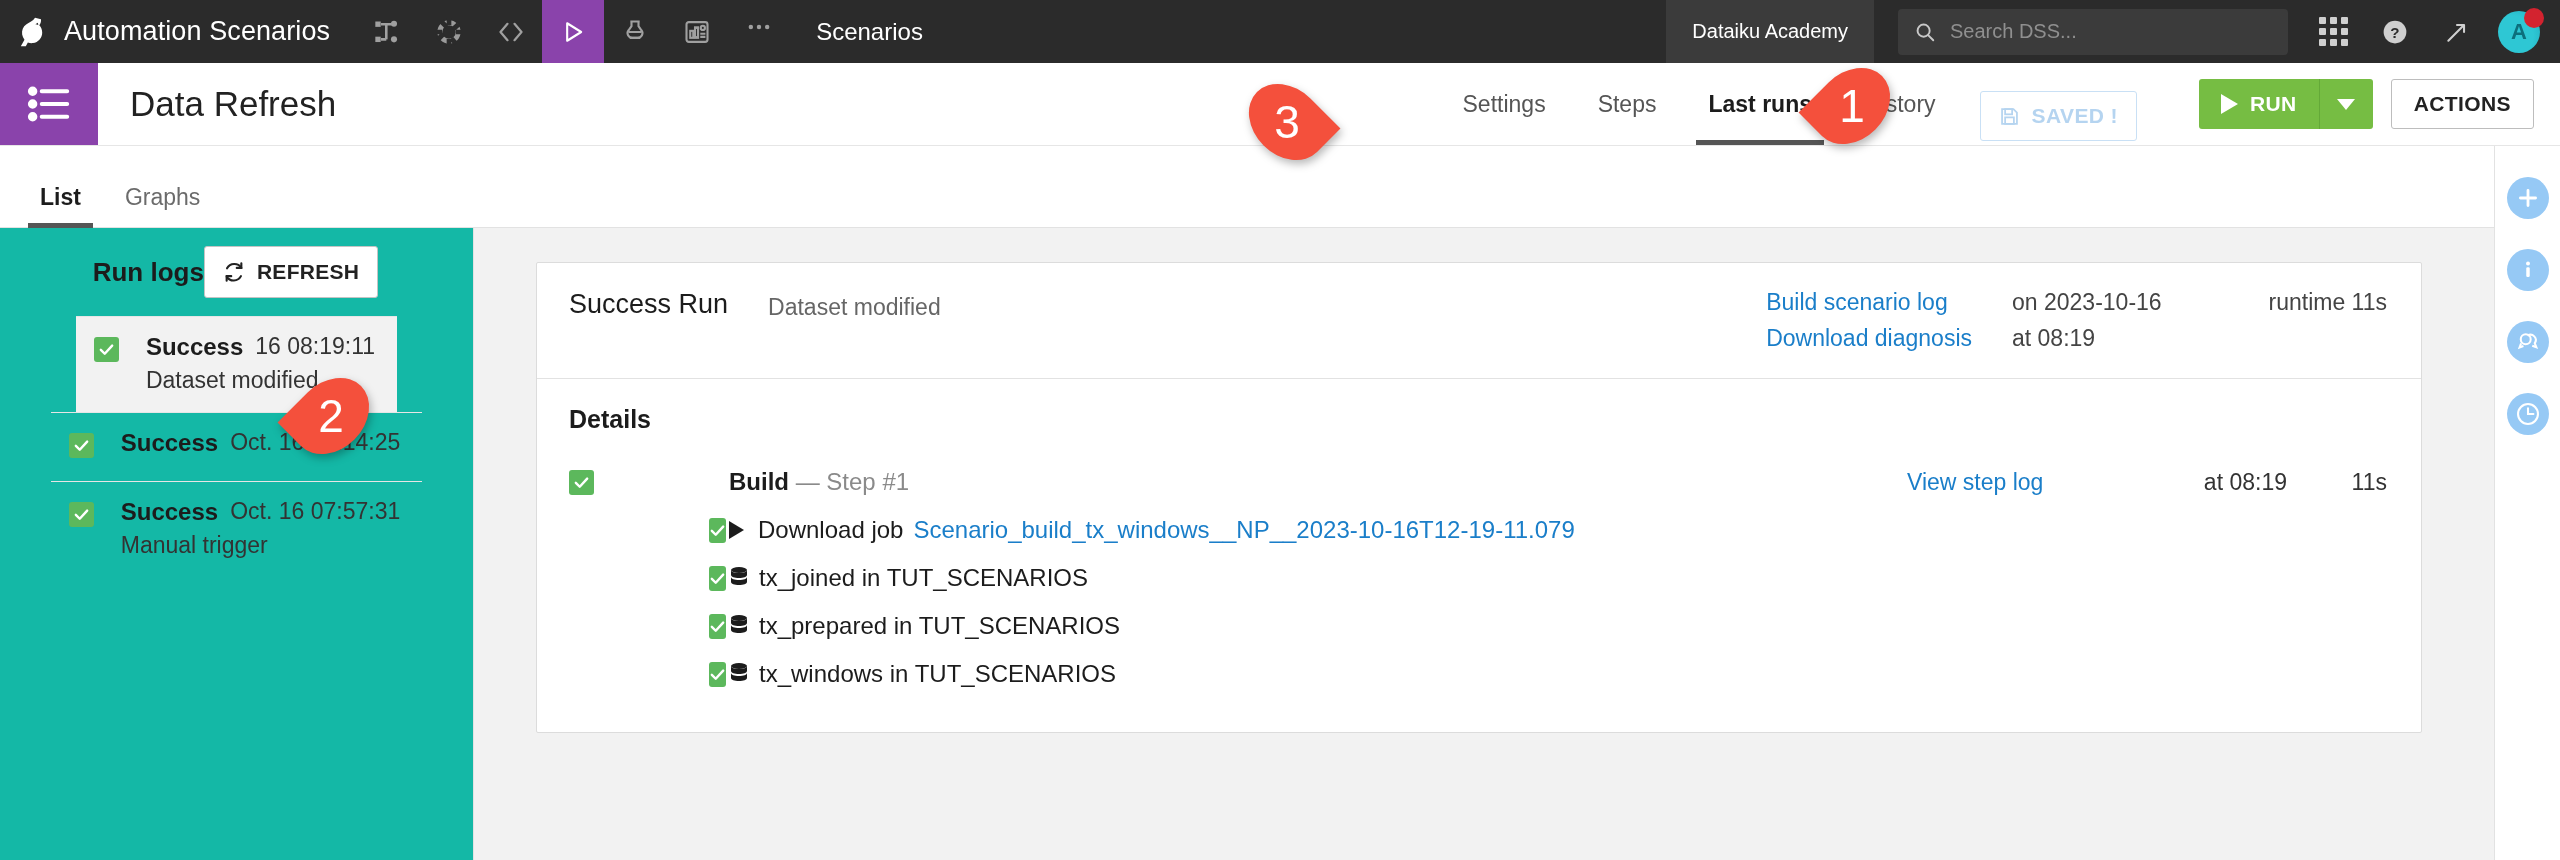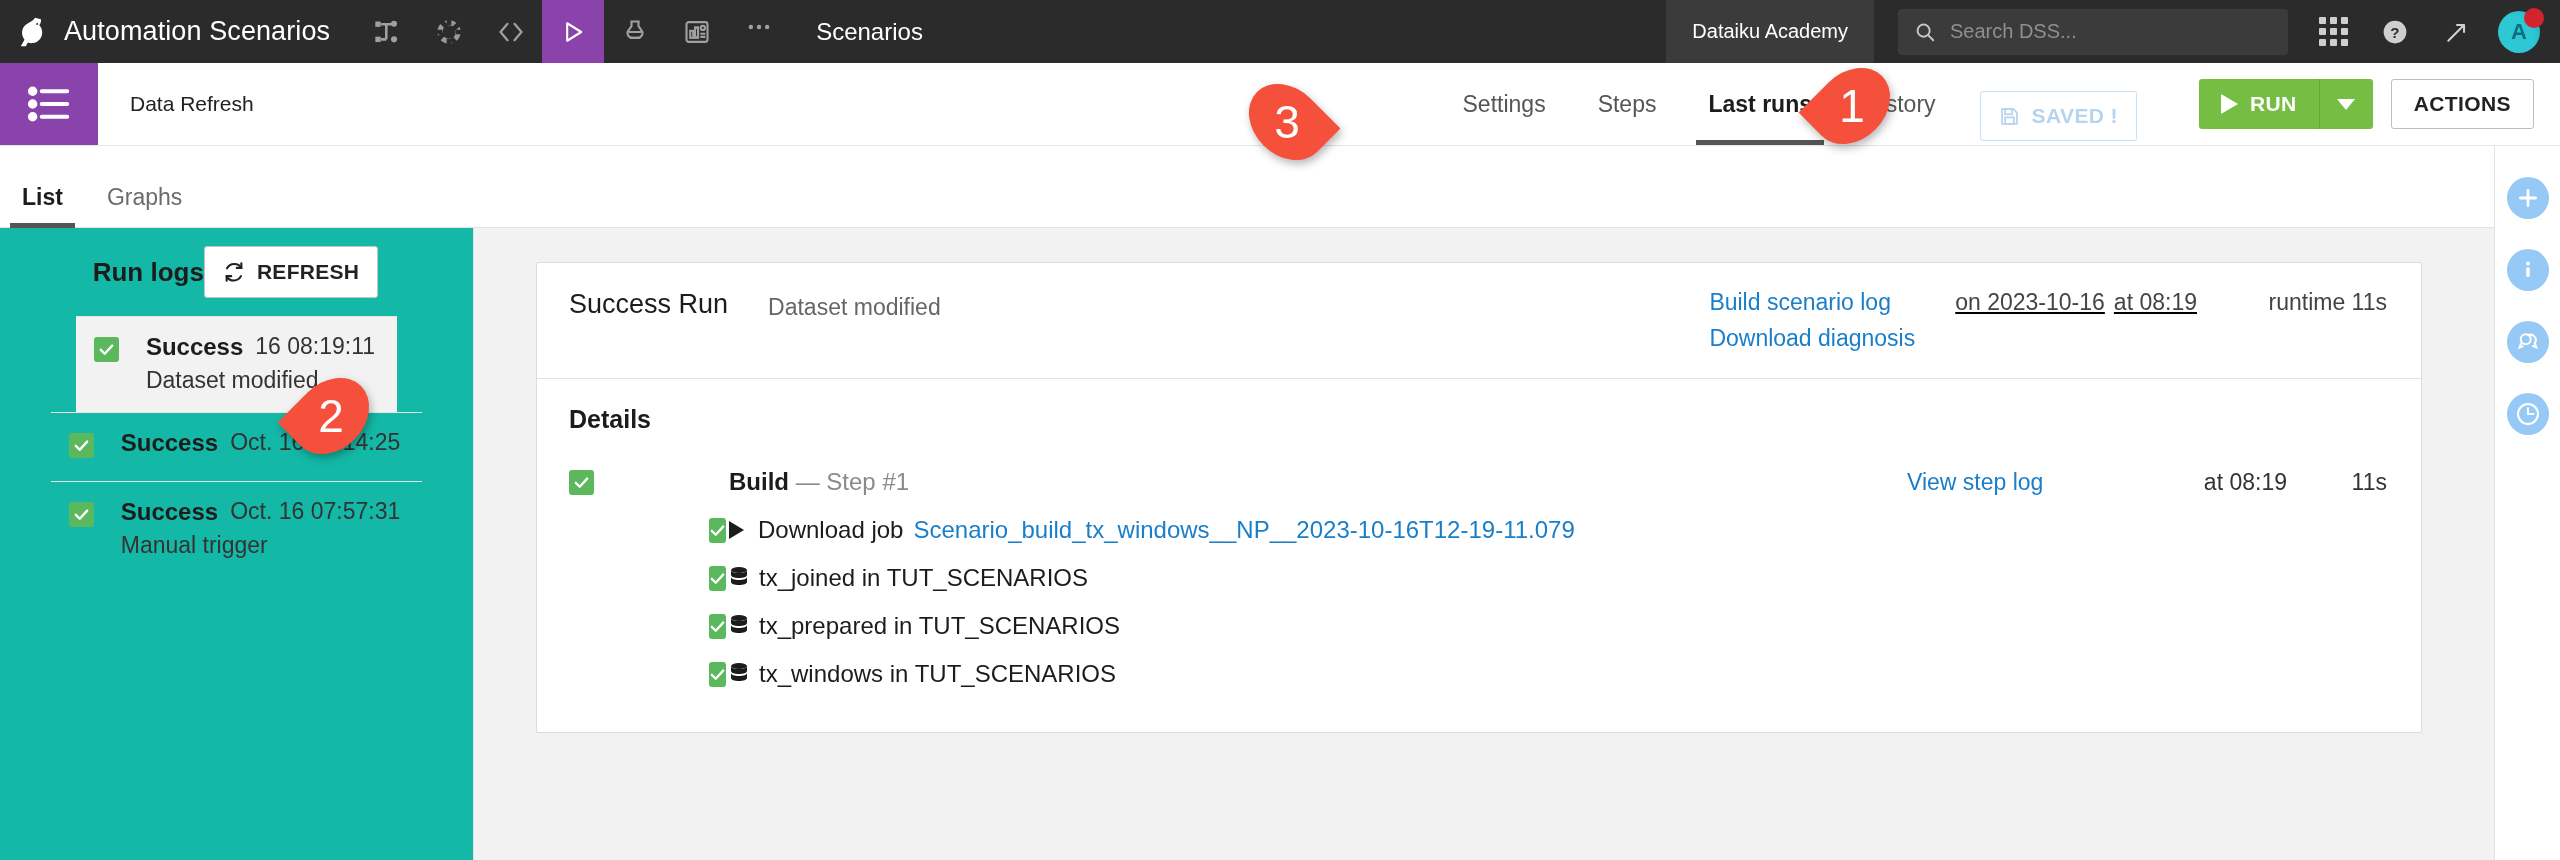--- a/index.html
+++ b/index.html
@@ -70,21 +70,21 @@
   
   .subheader {
     height: 83px; background: #fff; display: flex; align-items: stretch;
     border-bottom: 1px solid #e6e6e6; position: relative; z-index: 20;
   }
   .sub-icon {
     width: 98px; background: #8A43AB; display: flex; align-items: center; justify-content: center;
   }
   .sub-icon svg { width: 46px; height: 40px; color: #fff; }
   .page-title {
-    display: flex; align-items: center; font-size: 21px; color: #222;
+    display: flex; align-items: center; font-size: 35px; color: #222;
     padding-left: 32px; white-space: nowrap;
   }
   .sub-spacer { flex: 1; }
   .sub-tabs { display: flex; align-items: stretch; }
   .sub-tab {
     display: flex; align-items: center; padding: 0 26px; font-size: 23px;
     color: #555; white-space: nowrap; position: relative;
   }
   .sub-tab.active { color: #1c1c1c; font-weight: 700; }
   .sub-tab.active::after {
@@ -124,21 +124,21 @@
     width: 42px; height: 42px; border-radius: 50%; background: #96c9f5;
     display: flex; align-items: center; justify-content: center; color: #fff;
   }
   .rail-circle svg { width: 26px; height: 26px; color: #fff; }
   .rail-item { width: 66px; height: 72px; display: flex; align-items: center; justify-content: center; }
   .rail-gap { height: 16px; }
 
   
   .list-tabs {
     height: 82px; background: #fff; display: flex; align-items: flex-end;
-    border-bottom: 1px solid #e2e2e2; padding-left: 0;
+    border-bottom: 1px solid #e2e2e2; padding-left: 18px;
     margin-right: 66px; position: relative; z-index: 10;
   }
   .list-tab {
     padding: 0 22px 16px 22px; font-size: 23px; color: #6b6b6b; position: relative;
   }
   .list-tab.active { color: #1c1c1c; font-weight: 700; }
   .list-tab.active::after {
     content: ""; position: absolute; left: 10px; right: 10px; bottom: -1px;
     height: 5px; background: #555;
   }
@@ -182,21 +182,21 @@
   .main-panel { flex: 1; background: #f2f2f2; padding: 34px 72px 0 62px; overflow: hidden; }
   .card { background: #fff; border: 1px solid #dcdcdc; border-radius: 2px; }
   .card-head {
     display: grid; grid-template-columns: auto auto 1fr auto auto auto; align-items: start;
     padding: 26px 34px 26px 32px; column-gap: 40px;
   }
   .run-title { font-size: 27px; color: #1c1c1c; white-space: nowrap; }
   .run-sub { font-size: 23px; color: #666; white-space: nowrap; padding-top: 5px; }
   .links-col { display: flex; flex-direction: column; gap: 9px; align-items: flex-start; }
   .link { color: #1a7ec9; font-size: 23px; white-space: nowrap; }
-  .when-col { display: flex; flex-direction: row; gap: 9px; align-items: flex-start; min-width: 185px; text-decoration: underline; }
+  .when-col { display: flex; flex-direction: column; gap: 9px; align-items: flex-start; min-width: 185px; }
   .when { font-size: 23px; color: #444; white-space: nowrap; }
   .runtime-col { display: flex; flex-direction: column; align-items: flex-end; min-width: 150px; }
 
   .card-divider { height: 1px; background: #e2e2e2; margin: 0 0; }
   .details-wrap { padding: 26px 34px 34px 32px; }
   .details-title { font-size: 25px; font-weight: 700; color: #1c1c1c; margin-bottom: 24px; }
 
   .step-row {
     display: grid; grid-template-columns: 150px 1fr 200px 170px 90px; align-items: center;
     padding: 10px 0; column-gap: 10px;

